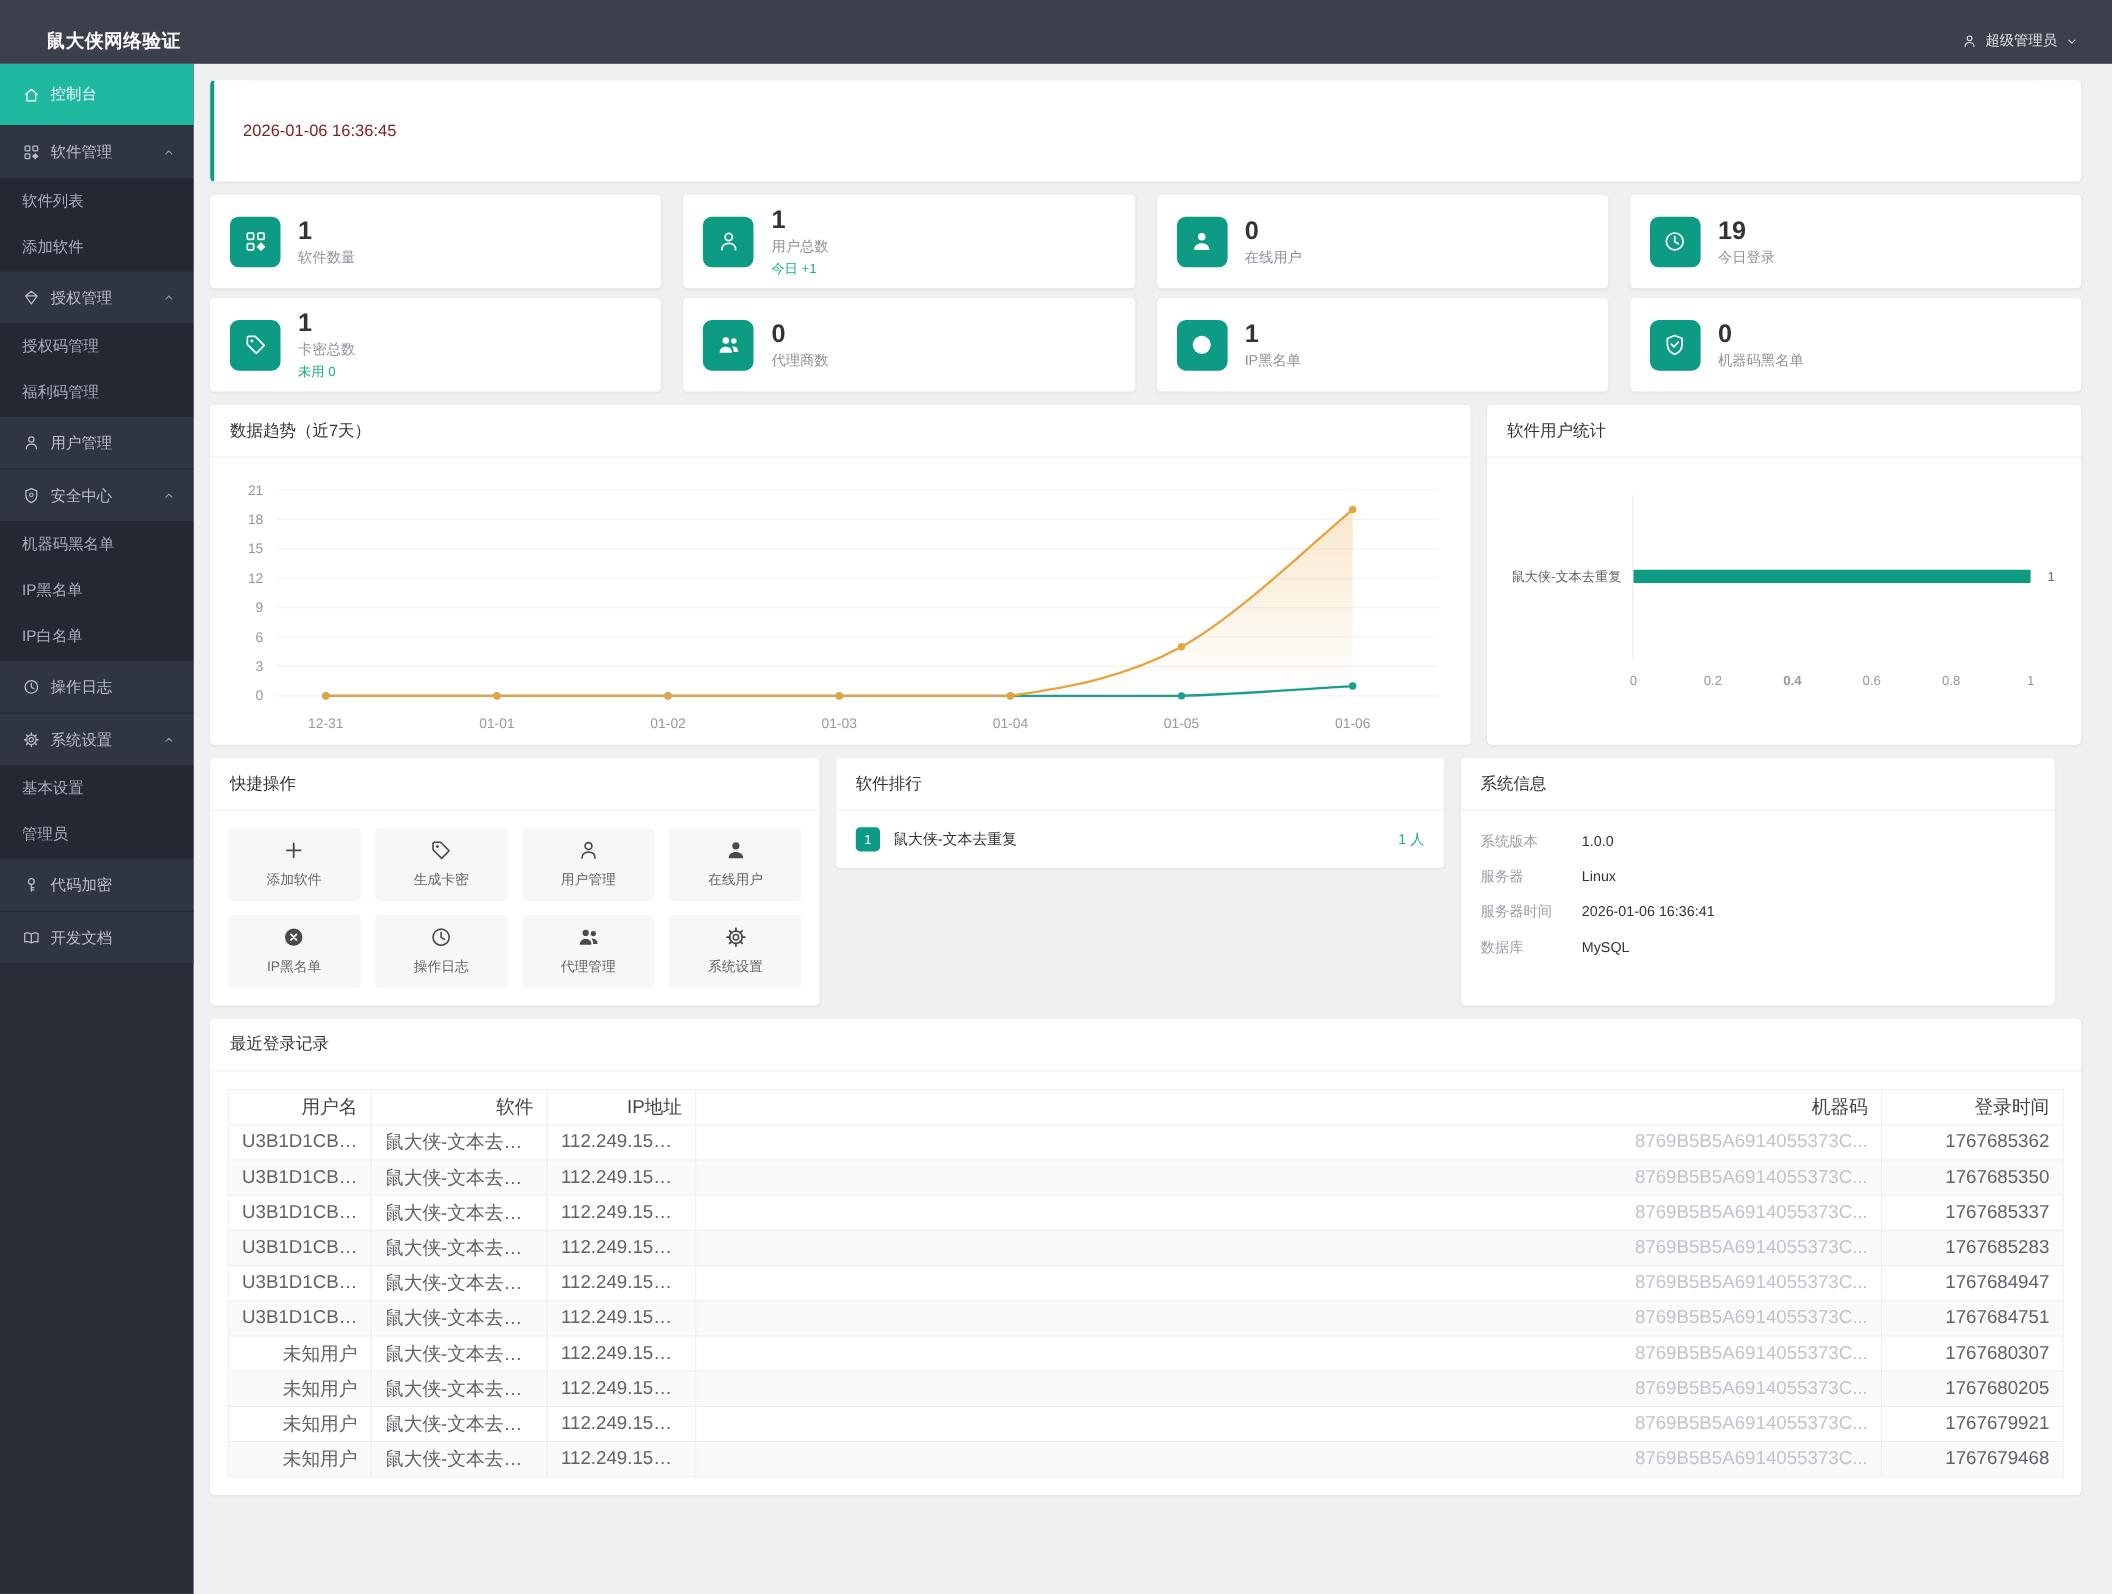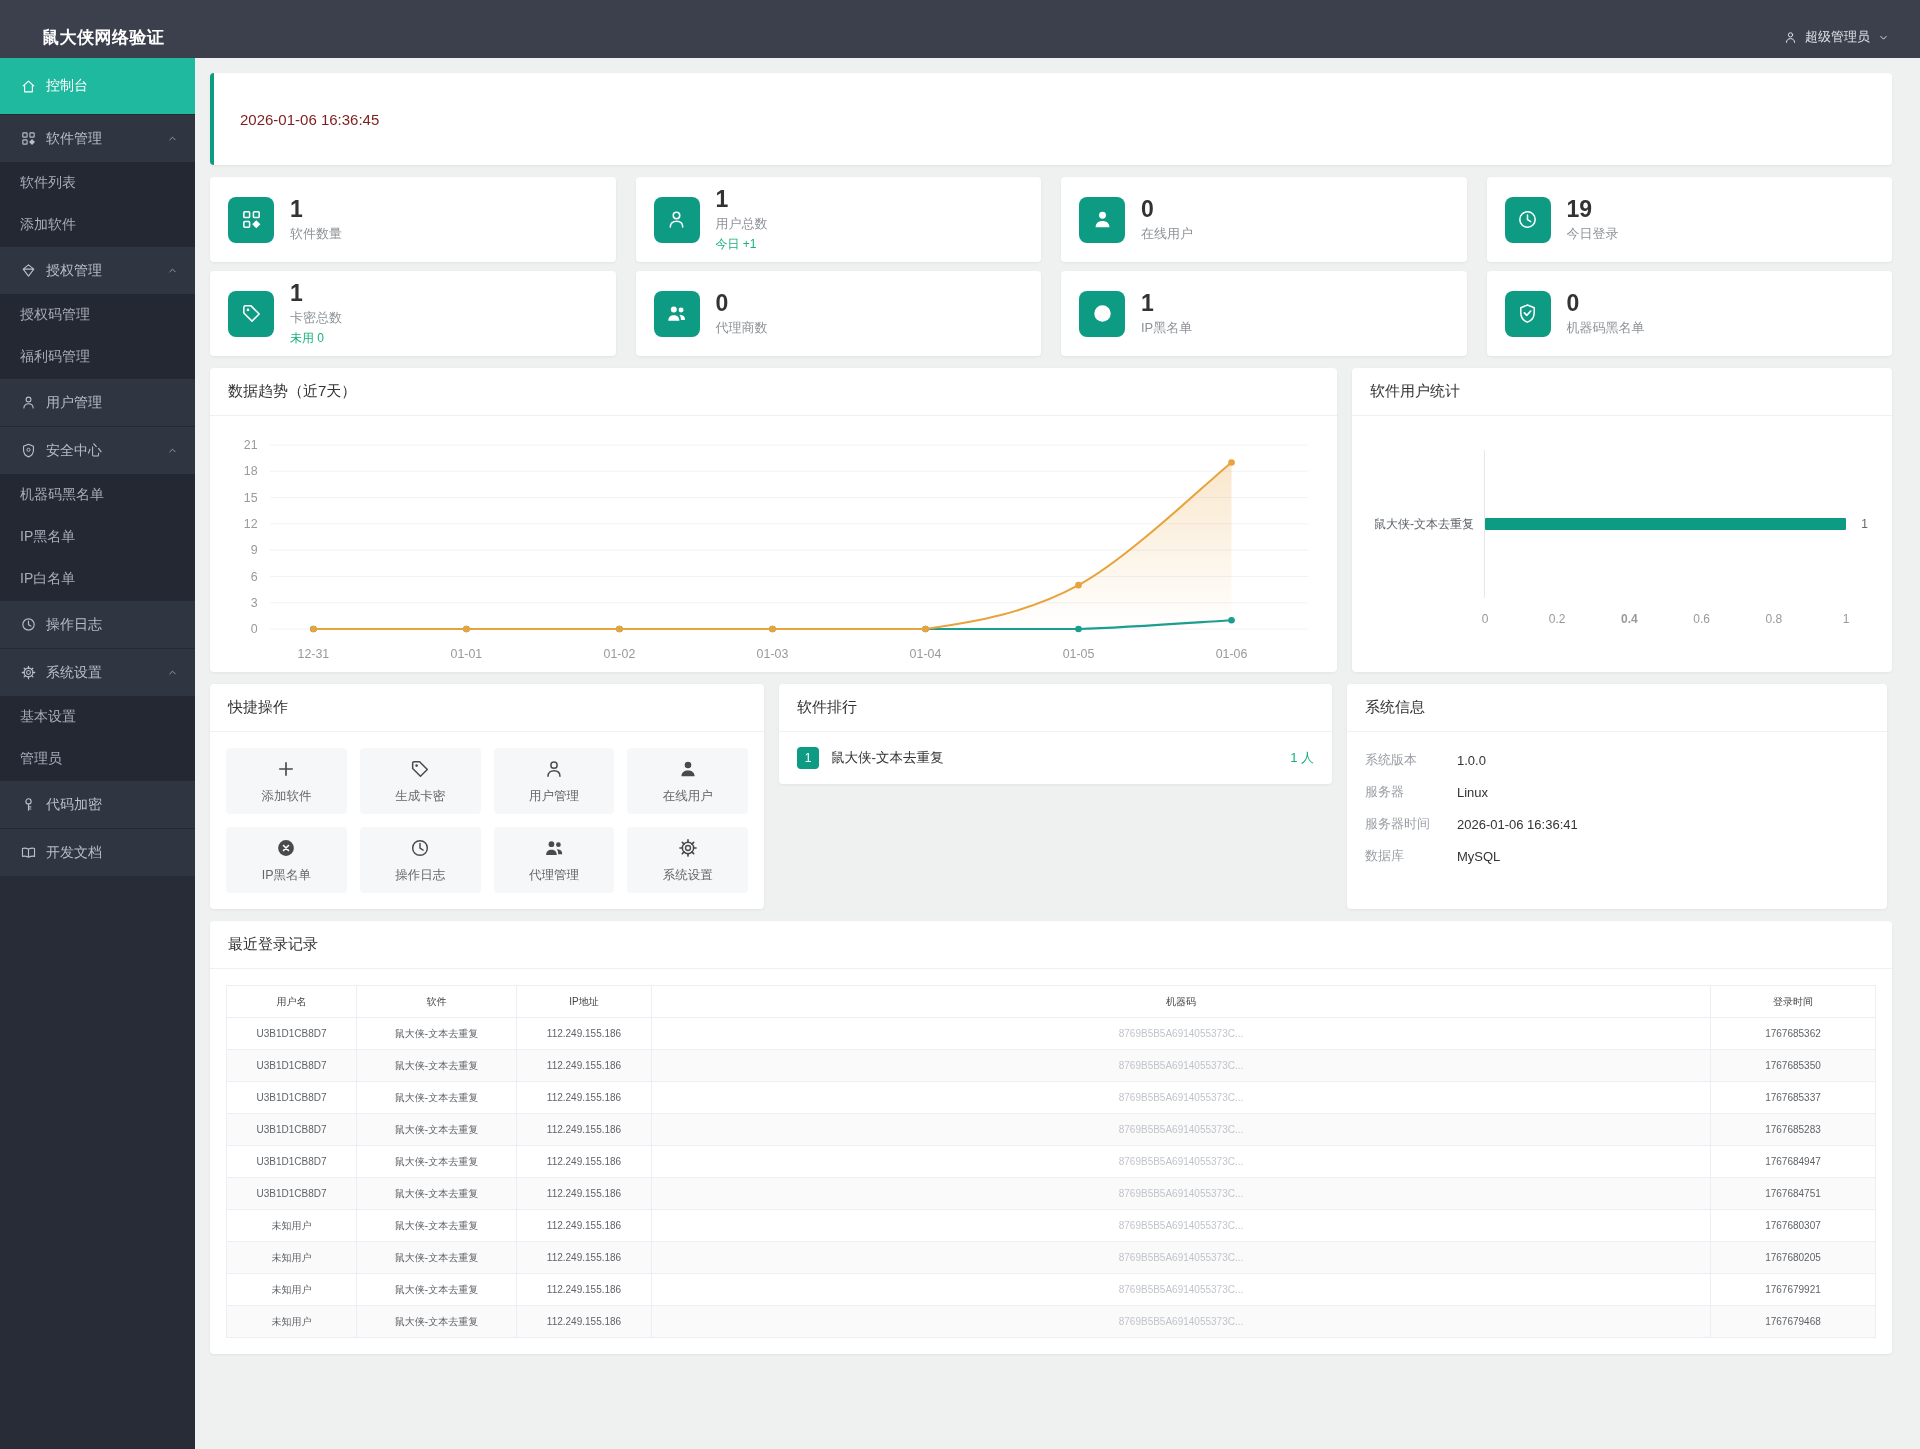--- a/index.html
+++ b/index.html
@@ -9,21 +9,21 @@
   }
   *{box-sizing:border-box;margin:0;padding:0}
   html,body{width:1920px;height:1449px;overflow:hidden;background:var(--bg);
     font-family:"Liberation Sans","DejaVu Sans",sans-serif;font-size:14px;color:#333}
   
   .top{height:58px;background:var(--hd-dark);display:flex;align-items:center;justify-content:space-between;padding:16px 30px 0 42px}
   .app-title{color:#fff;font-size:17px;font-weight:bold;letter-spacing:.5px}
   .user-menu{display:flex;align-items:center;gap:7px;color:#dfe2e8;font-size:13px;cursor:pointer}
   .shell{display:flex;height:1391px}
   
-  .sidebar{width:195px;background:var(--side-dark);flex:none;overflow:hidden}
+  .sidebar{width:176px;background:var(--side-dark);flex:none;overflow:hidden}
   .side-item{display:flex;align-items:center;height:48px;padding:0 16px 0 20px;color:#b9bec9;font-size:14px;cursor:pointer;position:relative}
   .side-item .side-label{margin-left:9px}
   .side-item.sub{height:42px;background:var(--side-sub);color:#a7adb9}
   .side-item.sub .side-label{margin-left:0}
   .side-item.group,.side-item.item{background:var(--side-row);border-top:1px solid rgba(0,0,0,.22)}
   .side-item.active{height:56px;background:var(--active);color:#fff;border-top:none}
   .ic{display:inline-block;vertical-align:middle}
   .ic-side{width:17px;height:17px;flex:none}
   .ic-chev{width:13px;height:13px;position:absolute;right:16px;opacity:.75}
   
@@ -75,21 +75,21 @@
   .rank-name{margin-left:12px;font-size:13.5px;color:#333}
   .rank-count{margin-left:auto;font-size:13px;color:var(--green)}
   .info-rows{padding:12px 18px 14px}
   .info-row{display:flex;align-items:center;height:32px}
   .info-key{width:92px;font-size:13px;color:#9a9ea5}
   .info-val{font-size:13px;color:#333}
   
   .logins-card{margin-top:12px}
   .logins-body{padding:16px}
   table{width:100%;border-collapse:collapse;table-layout:fixed}
-  th,td{border:1px solid #ebeef5;font-size:10px;height:32px;padding:0 12px;text-align:center;overflow:hidden;white-space:nowrap;text-overflow:ellipsis}
+  th,td{border:1px solid #ebeef5;font-size:17px;height:32px;padding:0 12px;text-align:right;overflow:hidden;white-space:nowrap;text-overflow:ellipsis}
   th{color:#444;font-weight:500}
   td{color:#5f6368}
   td.muted{color:#c0c4cc}
   tr.stripe td{background:#fafafa}
   col.c1{width:130px}col.c2{width:160px}col.c3{width:135px}col.c5{width:165px}
   .defs{position:absolute;width:0;height:0;overflow:hidden}
 </style>
 </head>
 <body>
 

